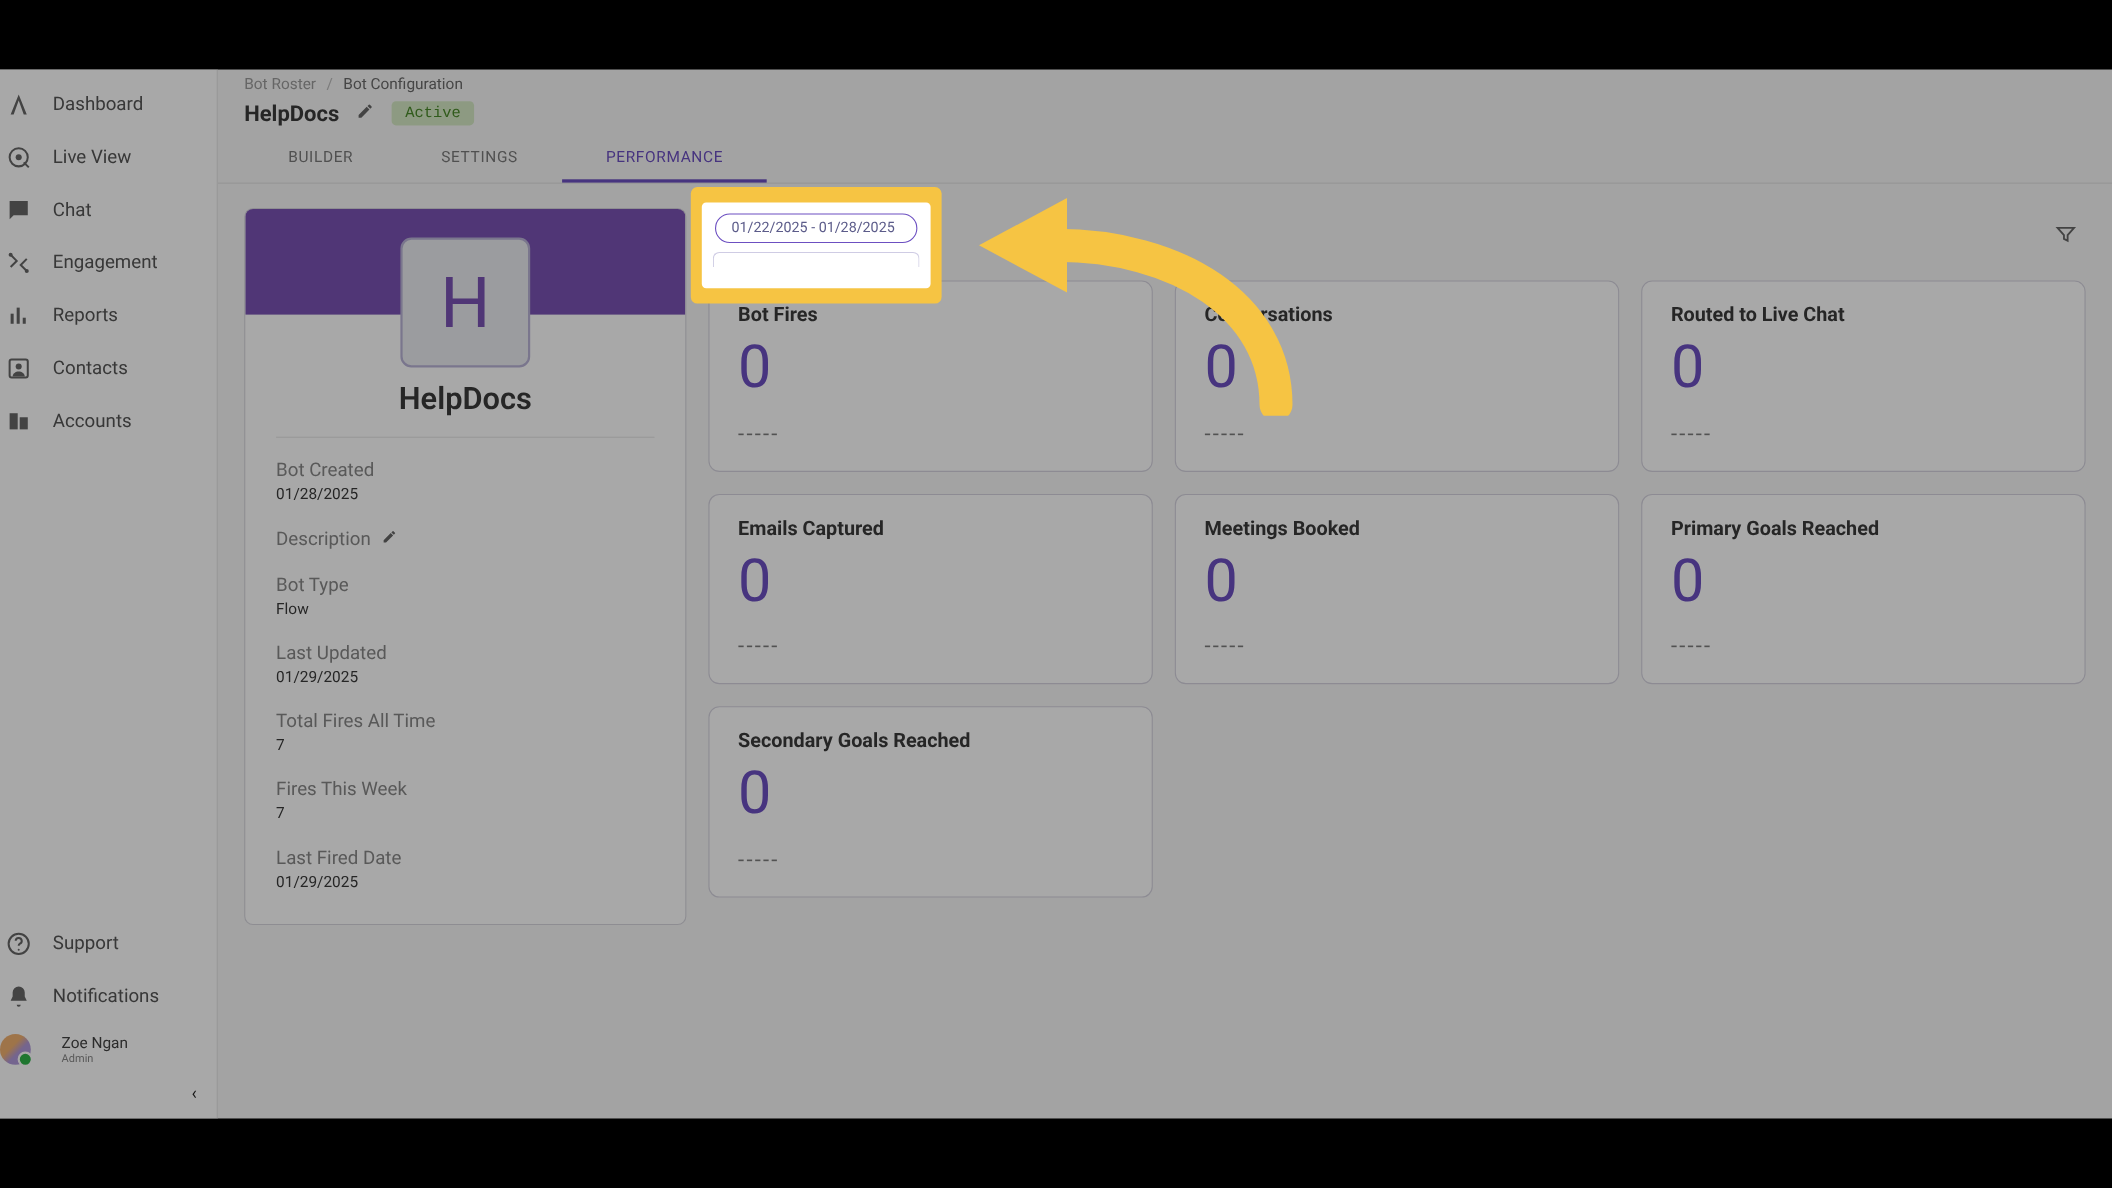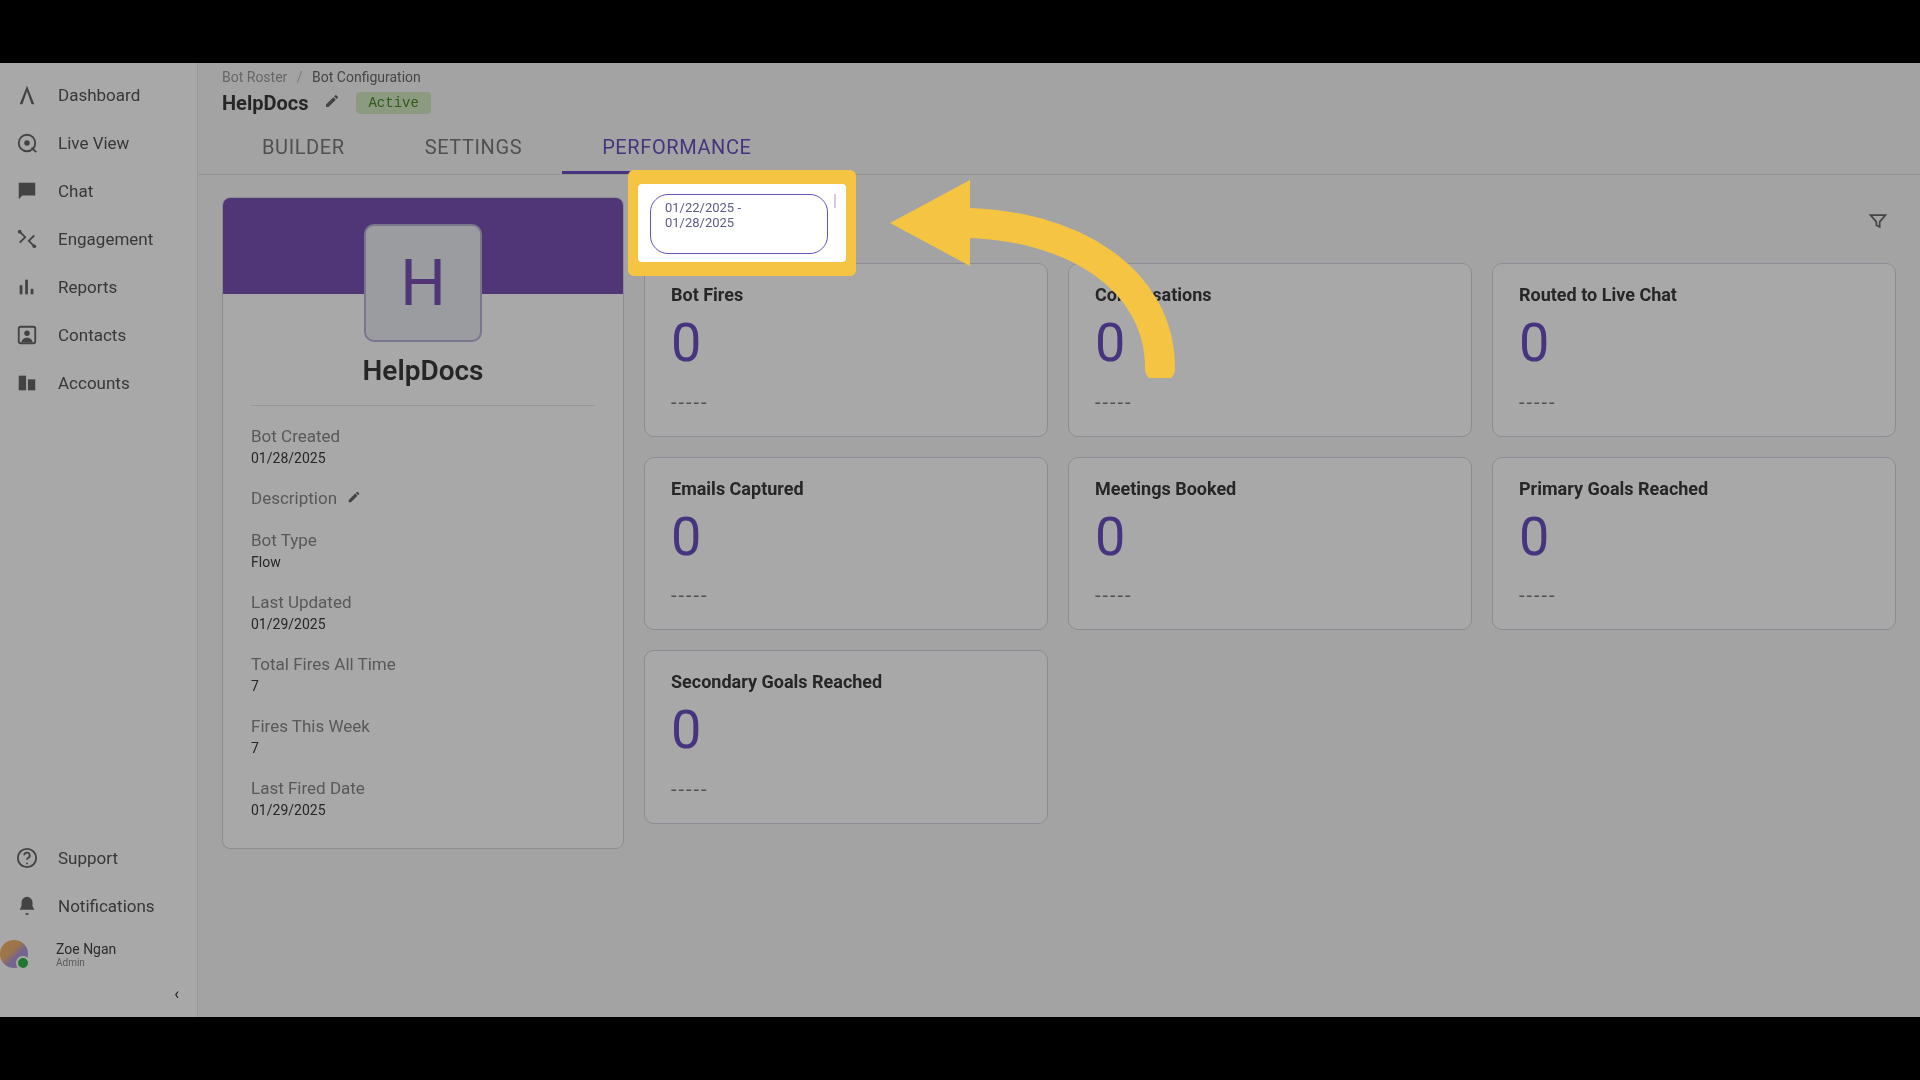--- a/index.html
+++ b/index.html
@@ -7,21 +7,21 @@
 
   .letterbox-top, .letterbox-bottom { position: absolute; left: 0; right: 0; height: 63px; background: #000; z-index: 50; }
   .letterbox-top { top: 0; }
   .letterbox-bottom { bottom: 0; }
 
   .app { position: absolute; top: 63px; bottom: 63px; left: 0; right: 0; background: #f8f8f8; display: flex; }
 
   
   .sidebar { width: 198px; background: #fff; border-right: 1px solid #e5e5e5; display: flex; flex-direction: column; position: relative; }
   .side-items { padding-top: 8px; }
-  .side-item { display: flex; align-items: center; gap: 18px; padding: 11px 14px; color: #555; font-size: 17px; cursor: pointer; }
+  .side-item { display: flex; align-items: center; gap: 18px; padding: 11px 4px; color: #555; font-size: 17px; cursor: pointer; }
   .side-item .ic { width: 26px; height: 26px; display: flex; align-items: center; justify-content: center; color: #666; }
   .side-item .ic svg { width: 22px; height: 22px; }
   .side-bottom { margin-top: auto; padding-bottom: 6px; }
   .user-row { display: flex; align-items: center; gap: 28px; padding: 10px 0; }
   .avatar { width: 28px; height: 28px; border-radius: 50%; background: linear-gradient(135deg,#f0b070 40%,#b099d9 60%); position: relative; }
   .avatar::after { content:""; position:absolute; right:-2px; bottom:-2px; width:10px; height:10px; background:#30b44a; border:2px solid #fff; border-radius:50%; }
   .user-name { font-size: 14px; color:#444; }
   .user-role { font-size: 10px; color:#888; }
   .collapse { text-align: right; padding: 6px 18px 8px; color:#222; cursor:pointer; }
 
@@ -31,21 +31,21 @@
   .crumbs a { color:#9b9b9b; text-decoration:none; }
   .crumbs .sep { margin: 0 6px; color:#bbb; }
   .crumbs .cur { color:#6b6b6b; }
 
   .titlebar { display:flex; align-items:center; gap:16px; padding: 4px 24px 10px; }
   .titlebar h1 { font-size: 20px; font-weight: 700; color:#3b3b3b; }
   .titlebar .edit { color:#666; cursor:pointer; }
   .status-badge { background:#d7eac6; color:#4a8a2a; padding:3px 12px; border-radius:4px; font-size:14px;font-family:Liberation Mono, monospace; }
 
   .tabs { display:flex; gap:0; border-bottom:1px solid #e2e2e2; padding: 0 24px; }
-  .tab { padding: 10px 40px 12px; font-size:20px; letter-spacing:0.6px; color:#7a7a7a; cursor:pointer; border-bottom:3px solid transparent; }
+  .tab { padding: 10px 40px 12px; font-size:14px; letter-spacing:0.6px; color:#7a7a7a; cursor:pointer; border-bottom:3px solid transparent; }
   .tab.active { color:#6c4fc1; border-bottom-color:#6c4fc1; }
 
   .content { flex:1; padding: 22px 24px; display:flex; gap:20px; align-items:flex-start; }
 
   
   .botcard { width: 402px; background:#fff; border:1px solid #d8d7de; border-radius:8px; overflow:hidden; }
   .botcard .hero { height: 96px; background:#7a52b3; position:relative; }
   .bot-avatar { position:absolute; left:50%; transform:translateX(-50%); top:26px; width:118px; height:118px; background:#ecedf1; border:2px solid #b9b3d7; border-radius:10px; display:flex; align-items:center; justify-content:center; }
   .bot-avatar span { font-size:64px; font-weight:400; color:#7a52b3; }
   .botcard-body { padding: 60px 28px 26px; }
@@ -66,21 +66,21 @@
   .metric .mtitle { font-size:18px; font-weight:700; color:#3b3b3b; margin-bottom:10px; }
   .metric .mval { font-size:54px; font-weight:400; color:#6c4fc1; line-height:1.05; margin-bottom:18px; }
   .metric .mdash { font-size:20px; color:#7d7d7d; letter-spacing:2px; }
 
   .secondary-row { margin-top:20px; display:grid; grid-template-columns: repeat(3, 1fr); gap:20px; }
 
   
   .dim { position:absolute; inset:0; background:rgba(0,0,0,0.34); z-index:20; pointer-events:none; }
 
   .highlight { position:absolute; z-index:30; left:628px; top:170px; width:228px; height:106px; background:#f6c443; border-radius:6px; padding:14px 10px; pointer-events:none; }
-  .highlight-inner { width:100%; height:100%; background:#fff; border-radius:4px; padding:10px 12px 8px; display:flex; flex-direction:row; gap:8px; }
+  .highlight-inner { width:100%; height:100%; background:#fff; border-radius:4px; padding:10px 12px 8px; display:flex; flex-direction:column; gap:8px; }
   .date-pill { border:1.5px solid #6c4fc1; border-radius:18px; padding:5px 14px; font-size:13px; color:#5c5c8a; display:inline-block; }
   .partial-box { height:14px; border:1.5px solid #cfcce4; border-top-left-radius:6px; border-top-right-radius:6px; border-bottom: none; margin: 0 -2px -8px -2px; }
 
   .arrow-wrap { position:absolute; z-index:30; left:870px; top:168px; width:340px; height:210px; pointer-events:none; }
 
   svg.ic-svg { fill: currentColor; }
 </style>
 </head>
 <body>
 

